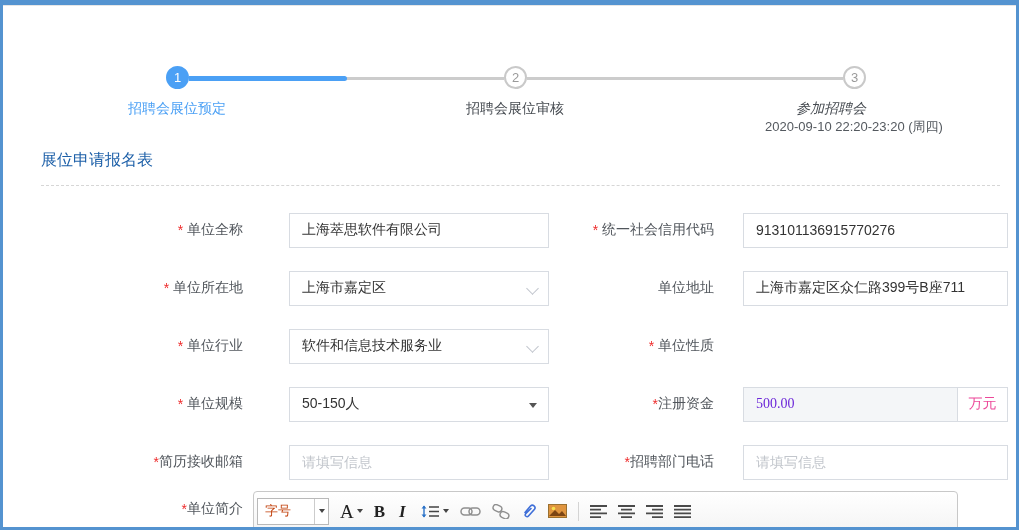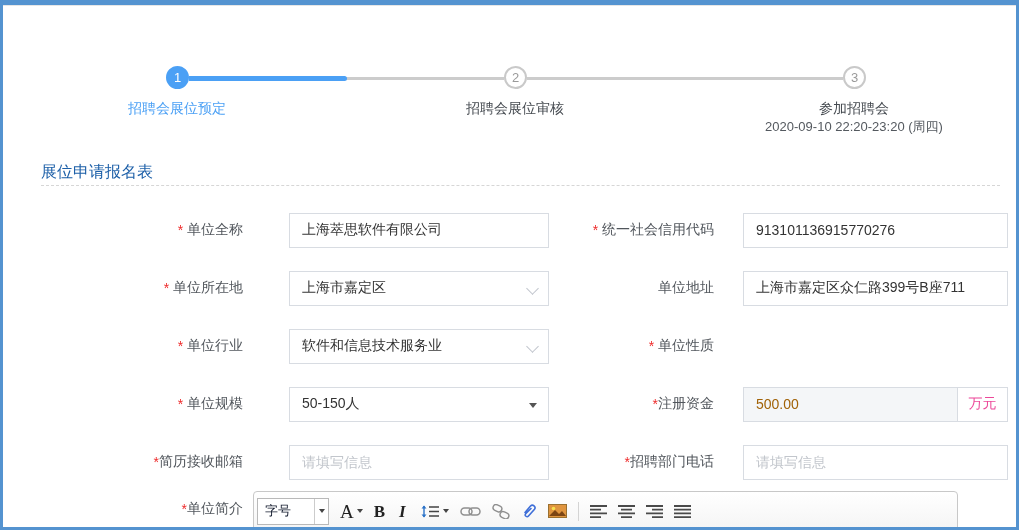--- a/index.html
+++ b/index.html
@@ -18,54 +18,54 @@
   .conn-progress{position:absolute;top:-1px;left:0;width:50%;height:5px;background:#4ba0f5;border-radius:0 3px 3px 0;}
   .circle{
     position:absolute;top:61px;width:23px;height:23px;border-radius:50%;box-sizing:border-box;
     display:flex;align-items:center;justify-content:center;font-size:13px;background:#fff;
     border:2px solid #c9c9c9;color:#9a9a9a;z-index:2;
   }
   .circle.active{background:#4ba0f5;border-color:#4ba0f5;color:#fff;}
   .circ1{left:163px;} .circ2{left:501px;} .circ3{left:840px;}
   .step-label{position:absolute;top:95px;width:260px;text-align:center;font-size:14px;color:#454a50;}
   .step-label.active{color:#4ba0f5;}
-  .slab1{left:44px;} .slab2{left:382px;} .slab3{left:721px;}
+  .slab1{left:44px;} .slab2{left:382px;} .slab3{left:698px;font-style:italic;}
   .step-sublabel{position:absolute;top:113px;left:721px;width:260px;text-align:center;font-size:13px;color:#54595f;}
 
   
-  .section-title{position:absolute;top:145px;left:38px;font-size:16px;color:#1c5fa8;margin-top:12px;}
+  .section-title{position:absolute;top:145px;left:38px;font-size:16px;color:#1c5fa8;}
   .dashed-divider{position:absolute;top:180px;left:38px;right:16px;border-top:1px dashed #d6d6d6;}
 
   
   .form{position:absolute;top:196px;left:0;width:1019px;}
   .form-row{display:flex;height:58px;align-items:center;}
   .form-row.editor-row{height:44px;align-items:flex-start;}
   .lbl{flex:0 0 250px;box-sizing:border-box;padding-right:10px;display:flex;justify-content:flex-end;align-items:center;font-size:14px;color:#51565c;white-space:nowrap;}
   .lbl2{flex:0 0 180px;box-sizing:border-box;padding-right:15px;display:flex;justify-content:flex-end;align-items:center;font-size:14px;color:#51565c;white-space:nowrap;}
   .editor-row .lbl{height:35px;}
   .star{color:#ee2b2b;white-space:pre;font-size:14px;}
   .ctrl-l{flex:0 0 260px;margin-left:36px;} .ctrl-r{flex:0 0 265px;padding-left:14px;}
   .tinput{box-sizing:border-box;width:100%;height:35px;border:1px solid #d8dce2;background:#fff;
     padding:0 12px;font-size:14px;color:#333;font-family:inherit;outline:none;}
   .tinput::placeholder{color:#c2c6cc;}
   .selbox{box-sizing:border-box;position:relative;width:100%;height:35px;border:1px solid #d8dce2;background:#fff;
     display:flex;align-items:center;padding:0 26px 0 12px;font-size:14px;color:#333;cursor:pointer;}
   .chev{position:absolute;right:11px;top:12px;width:8px;height:8px;border-right:1.5px solid #c0c4cc;border-bottom:1.5px solid #c0c4cc;transform:rotate(45deg);}
   .tri{position:absolute;right:11px;top:15px;width:0;height:0;border-left:4px solid transparent;border-right:4px solid transparent;border-top:5px solid #555;}
   .capital-group{box-sizing:border-box;position:relative;width:100%;height:35px;border:1px solid #d8dce2;background:#f4f6f8;display:flex;}
-  .capital-input{flex:1;border:none;background:transparent;padding:0 12px;font-size:14px;color:#a16207;font-family:Liberation Sans, sans-serif;outline:none;min-width:0;}
+  .capital-input{flex:1;border:none;background:transparent;padding:0 12px;font-size:14px;color:#6d28d9;font-family:Liberation Serif, serif;outline:none;min-width:0;}
   .capital-suffix{flex:0 0 50px;box-sizing:border-box;background:#fff;border-left:1px solid #d8dce2;display:flex;align-items:center;justify-content:center;font-size:14px;color:#ec4899;}
 
   
   .editor{box-sizing:border-box;width:705px;height:60px;border:1px solid #c8c8c8;border-radius:4px;
     background:linear-gradient(#ffffff,#efefef);}
   .toolbar{display:flex;align-items:center;gap:11px;padding:4px 8px 0 3px;height:30px;}
   .fontsize-combo{box-sizing:border-box;width:72px;height:27px;border:1px solid #b9b9b9;background:#fff;
     display:flex;align-items:center;cursor:pointer;}
-  .fontsize-text{flex:1;padding-left:7px;font-size:13px;color:#0f172a;}
+  .fontsize-text{flex:1;padding-left:7px;font-size:13px;color:#c2410c;}
   .fontsize-arrow{flex:0 0 13px;height:100%;border-left:1px solid #ccc;display:flex;align-items:center;justify-content:center;}
   .mini-tri{width:0;height:0;border-left:3.5px solid transparent;border-right:3.5px solid transparent;border-top:4px solid #444;}
   .tbtn{display:flex;align-items:center;cursor:pointer;color:#333;}
   .serif-a{font-family:"Liberation Serif","DejaVu Serif",serif;font-size:19px;color:#222;line-height:1;}
   .serif-b{font-family:"Liberation Serif","DejaVu Serif",serif;font-size:17px;font-weight:bold;color:#222;line-height:1;}
   .serif-i{font-family:"Liberation Serif","DejaVu Serif",serif;font-size:17px;font-style:italic;font-weight:bold;color:#222;line-height:1;padding:0 3px;}
   .gap3{margin-left:3px;}
   .tsep{width:1px;height:19px;background:#d4d4d4;}
 </style>
 </head>

